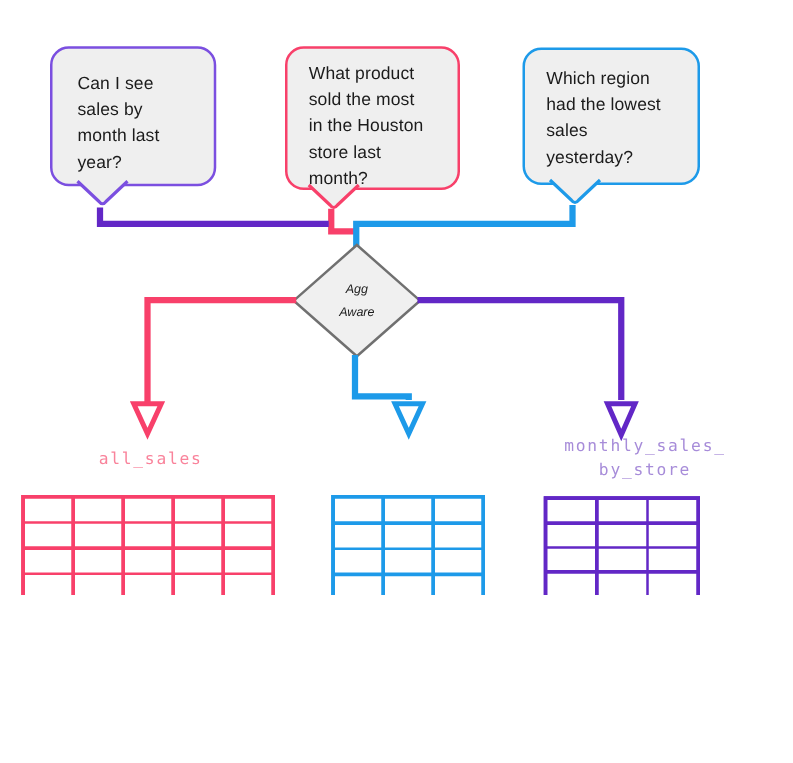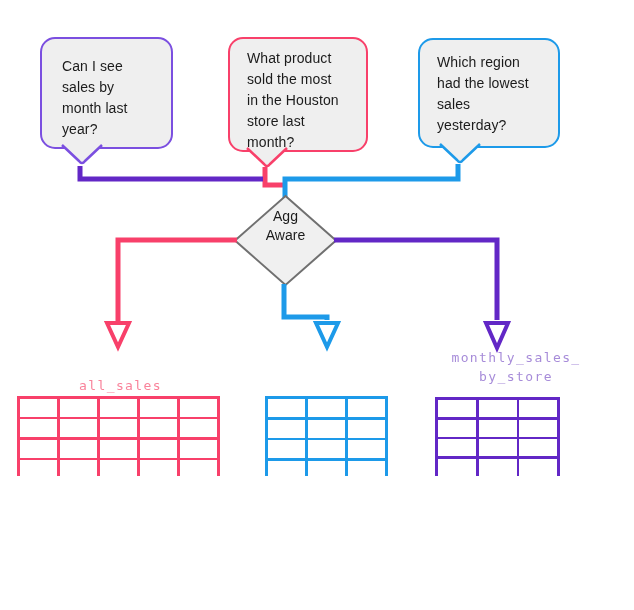--- a/index.html
+++ b/index.html
@@ -36,32 +36,32 @@
   .b1 .tail{left:18px;}
   .b2 .tail{left:15px;}
   .b3 .tail{left:18px;}
   .tail path{fill:var(--bubble-fill);stroke-width:2.5;stroke-linejoin:round;}
   .tail.tl-purple path{stroke:var(--purple-bubble);}
   .tail.tl-pink path{stroke:var(--pink);}
   .tail.tl-blue path{stroke:var(--blue);}
 
   
   .diamond-label{
-    position:absolute;left:235px;top:198px;width:101px;height:56px;
+    position:absolute;left:235px;top:213px;width:101px;height:56px;
     display:flex;align-items:center;justify-content:center;text-align:center;
-    white-space:pre-line;font-size:14px;line-height:19px;color:var(--text);
+    white-space:pre-line;font-size:10px;line-height:19px;color:var(--text);font-style:italic;
   }
 
   
   .tbl-label{
     position:absolute;text-align:center;white-space:pre-line;
     font-family:"DejaVu Sans Mono","Liberation Mono",monospace;
     font-size:13px;line-height:19px;letter-spacing:1.4px;
   }
-  .tbl-label.lab-pink{left:38px;top:376px;width:165px;color:var(--pink-light);}
+  .tbl-label.lab-pink{left:38px;top:358px;width:165px;color:var(--pink-light);}
   .tbl-label.lab-blue{left:262px;top:348px;width:130px;color:var(--blue-light);}
   .tbl-label.lab-purple{left:445px;top:348px;width:142px;color:var(--purple-light);}
 
   
   .grid-table{
     position:absolute;display:grid;box-sizing:border-box;gap:2.5px;
     border:3.5px solid;
   }
   .grid-table.t-pink{left:17px;top:396px;width:203px;height:208px;border-color:var(--pink);background:var(--pink);}
   .grid-table.t-blue{left:265px;top:396px;width:123px;height:209px;border-color:var(--blue);background:var(--blue);}

